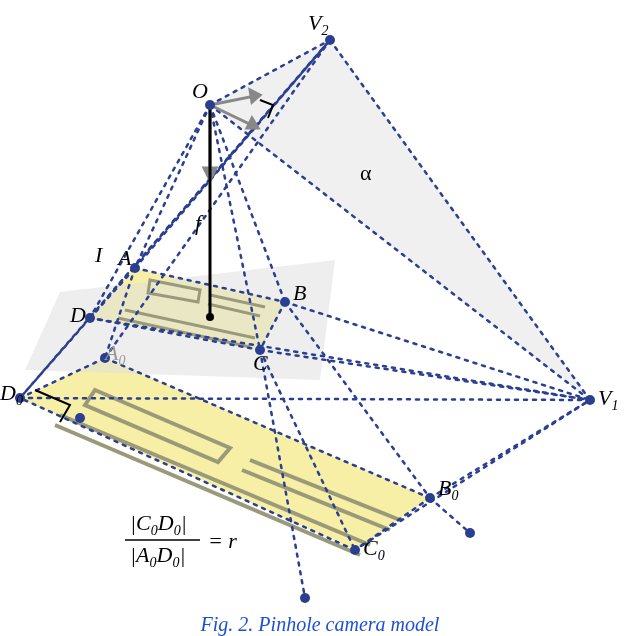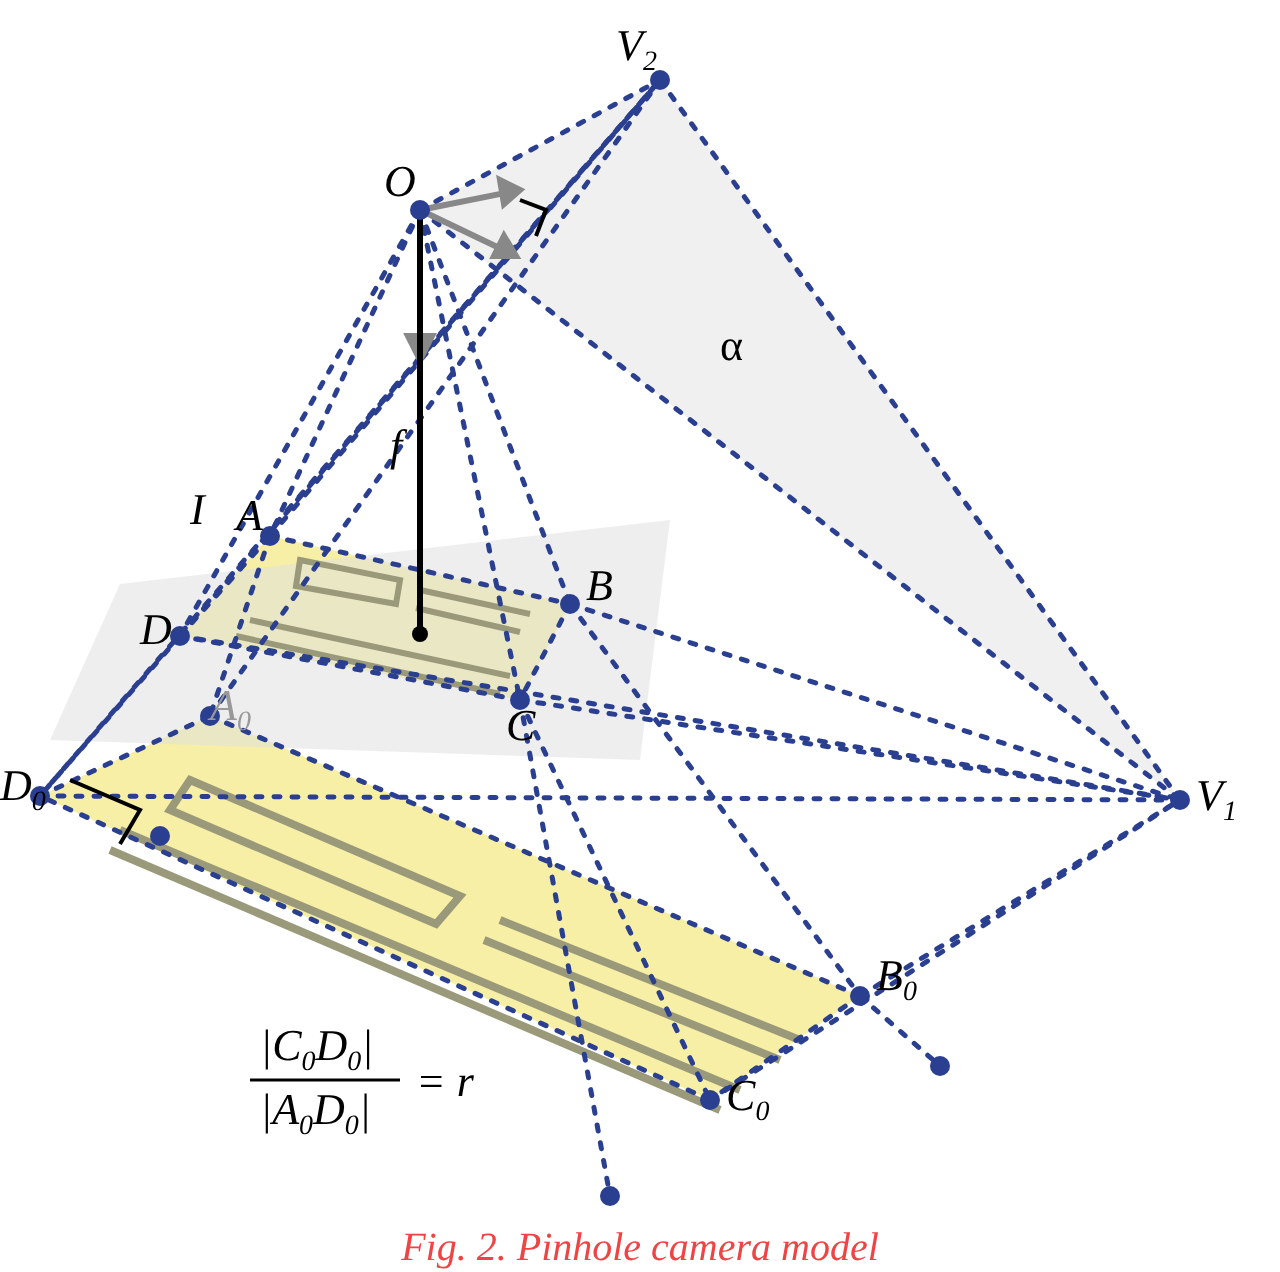--- a/index.html
+++ b/index.html
@@ -15,21 +15,21 @@
     display: block;
   }
   .caption {
     position: absolute;
     bottom: 0;
     left: 0;
     right: 0;
     text-align: center;
     font-style: italic;
     font-size: 20px;
-    color: #ef4444;
+    color: #1d4ed8;
   }
   .label {
     font-family: "Times New Roman", Times, serif;
     font-style: italic;
     fill: #000;
   }
 </style>
 </head>
 <body>
 

